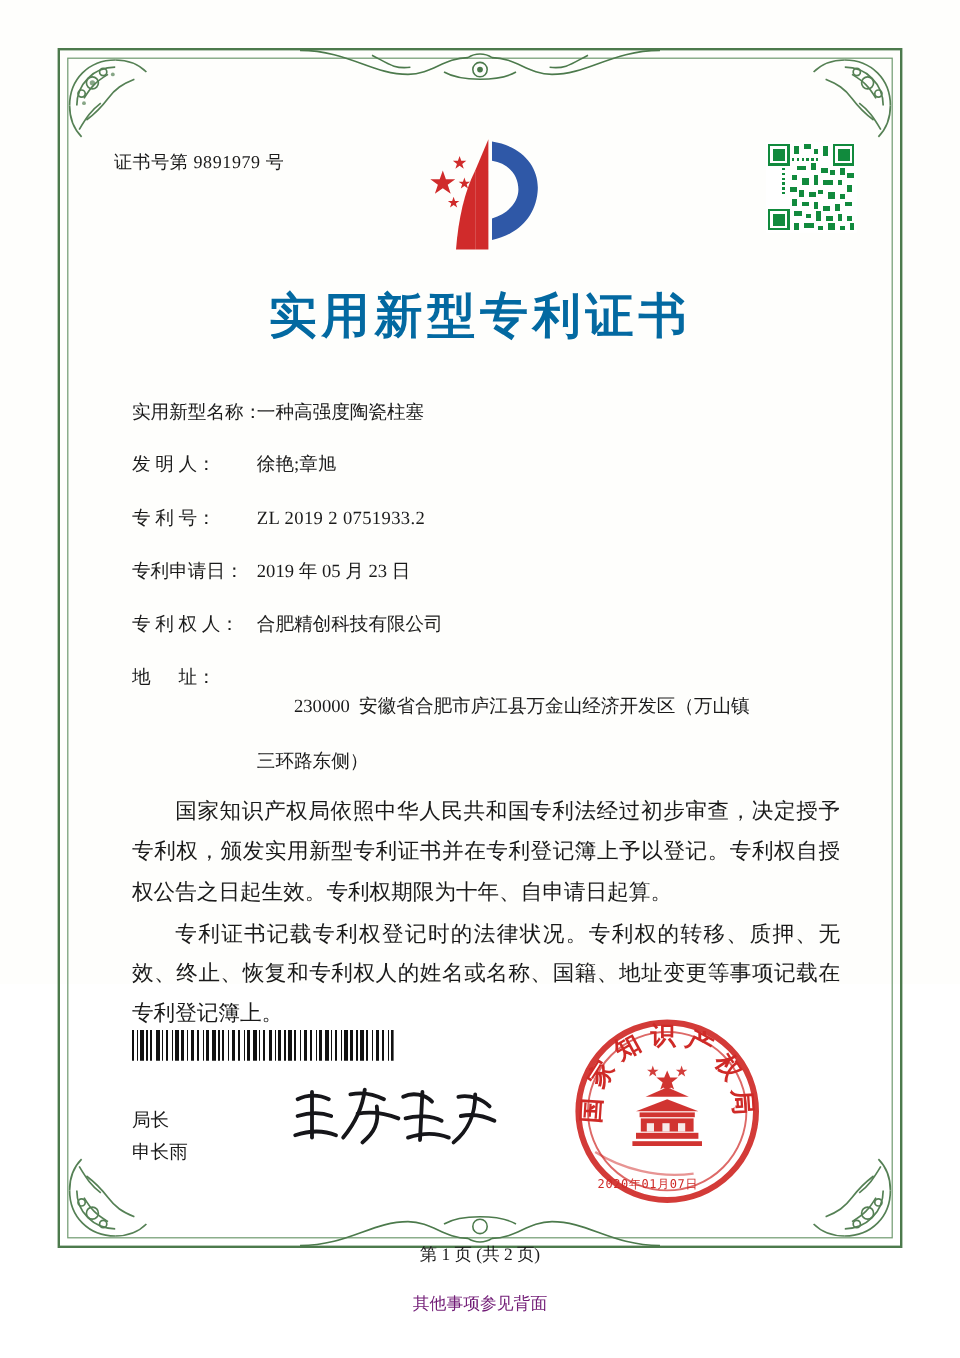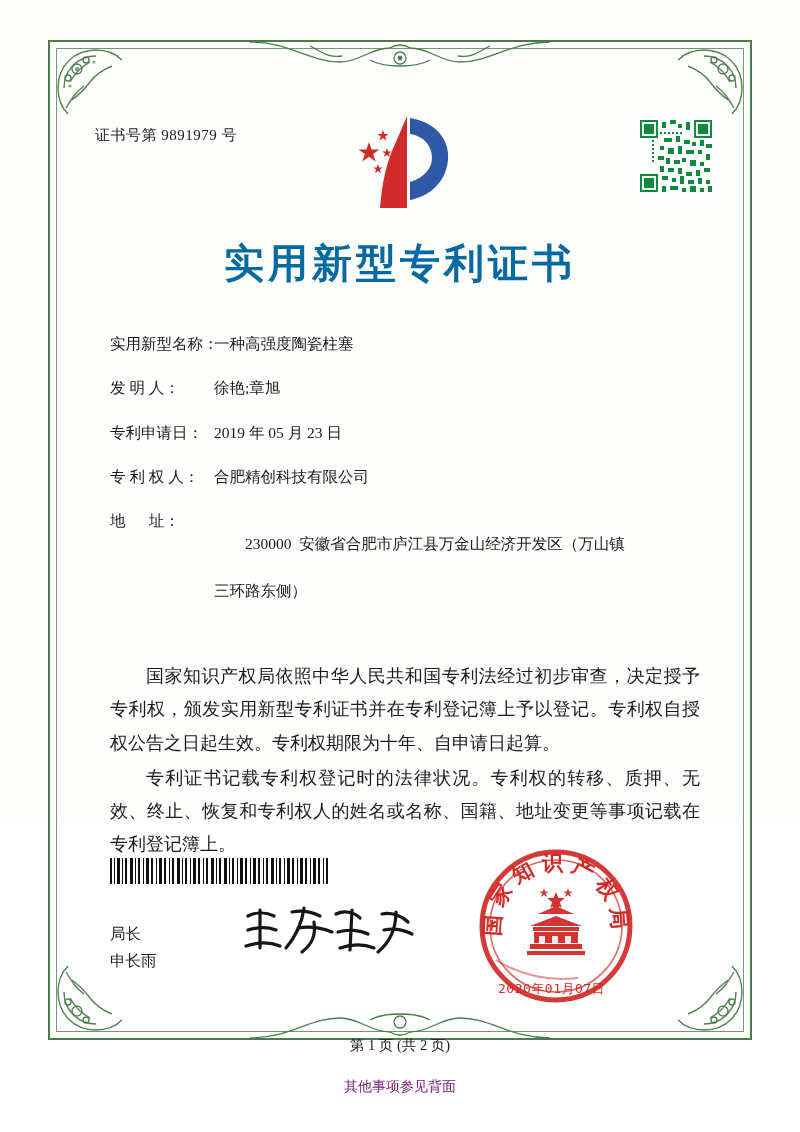--- a/index.html
+++ b/index.html
@@ -178,21 +178,21 @@
 
   
   .seal {
     position: absolute;
     left: 478px; top: 848px;
     width: 156px; height: 156px;
   }
   .seal-date {
     position: absolute;
     left: 498px; top: 980px;
-    font-size: 13px;
+    font-size: 10px;
     color: #cf2a27;
     letter-spacing: .5px;
     font-family: "DejaVu Sans Mono", monospace;
   }
 
   
   .page-num {
     position: absolute;
     left: 0; top: 1036px;
     width: 800px;
@@ -415,20 +415,24 @@
     <div class="field-row">
       <div class="f-label">实用新型名称：</div>
       <div class="f-value">一种高强度陶瓷柱塞</div>
     </div>
 
     <div class="field-row">
       <div class="f-label">发 明 人：</div>
       <div class="f-value">徐艳;章旭</div>
     </div>
 
+    <div class="field-row">
+      <div class="f-label">专 利 号：</div>
+      <div class="f-value mono">ZL 2019 2 0751933.2</div>
+    </div>
 
     <div class="field-row">
       <div class="f-label">专利申请日：</div>
       <div class="f-value">2019 年 05 月 23 日</div>
     </div>
 
     <div class="field-row">
       <div class="f-label">专 利 权 人：</div>
       <div class="f-value">合肥精创科技有限公司</div>
     </div>

